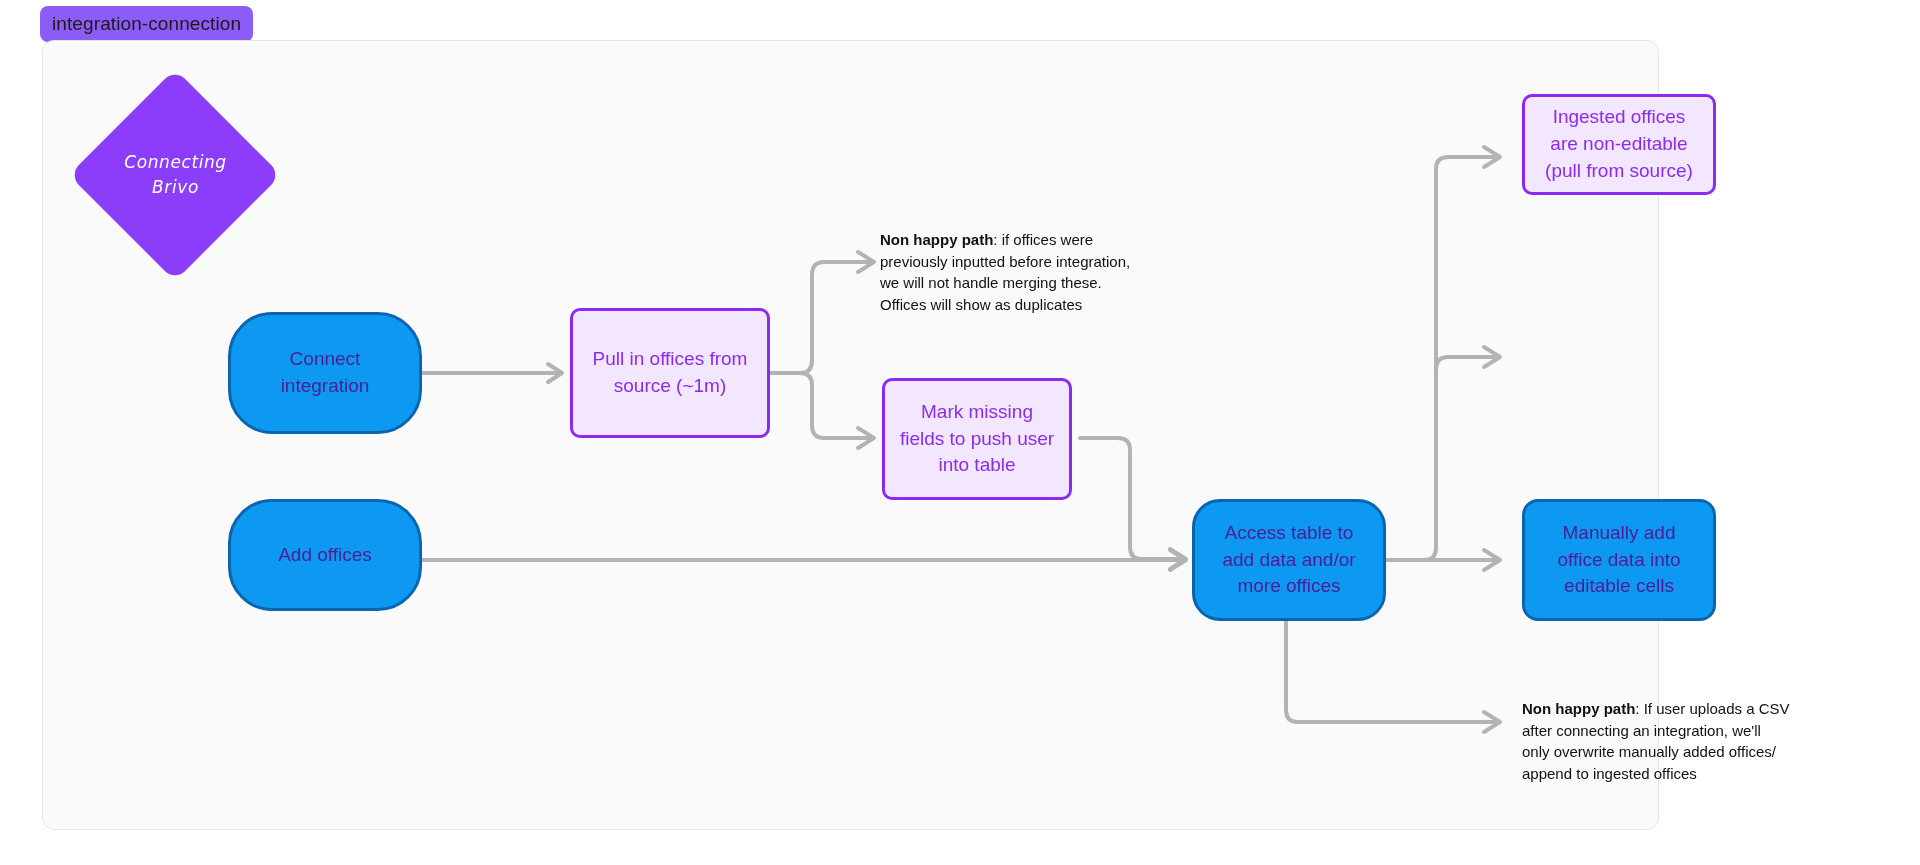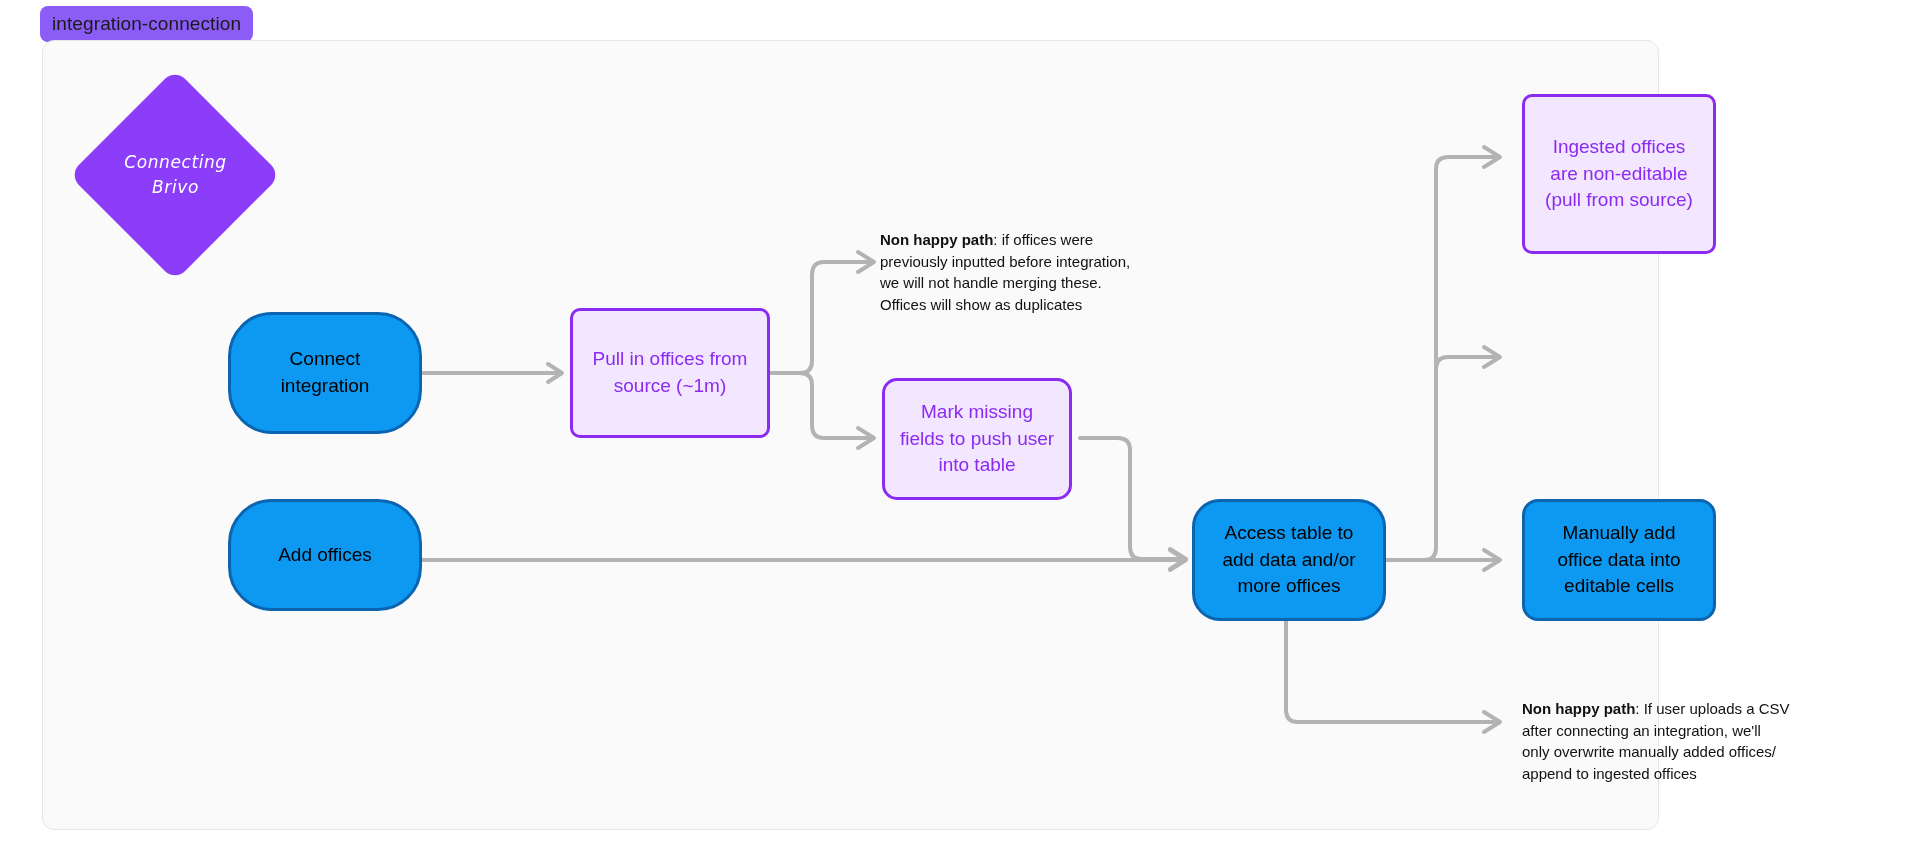--- a/index.html
+++ b/index.html
@@ -39,21 +39,21 @@
   
   .edges{position:absolute;left:0;top:0;width:1920px;height:865px;pointer-events:none;}
 
   
   .node{position:absolute;box-sizing:border-box;display:flex;align-items:center;justify-content:center;text-align:center;}
 
   .node-blue{
     background:#0d99f2;
     border:3px solid #0b64b0;
     border-radius:44px;
-    color:#000000;
+    color:#4c1d95;
     font-size:19px;
     line-height:1.42;
     padding:6px 14px;
   }
   .node-purple{
     background:#f3e6ff;
     border:3px solid #8b2bf2;
     border-radius:10px;
     color:#8b2bf2;
     font-size:19px;
@@ -143,33 +143,33 @@
 
   <div class="node node-blue" style="left:228px;top:499px;width:194px;height:112px;">
     <span>Add offices</span>
   </div>
 
   <div class="node node-purple" style="left:570px;top:308px;width:200px;height:130px;border-radius:10px;">
     <span>Pull in offices from
 source (~1m)</span>
   </div>
 
-  <div class="node node-purple" style="left:882px;top:378px;width:190px;height:122px;border-radius:15px;">
+  <div class="node node-purple" style="left:882px;top:378px;width:190px;height:122px;">
     <span>Mark missing
 fields to push user
 into table</span>
   </div>
 
   <div class="node node-blue" style="left:1192px;top:499px;width:194px;height:122px;border-radius:28px;">
     <span>Access table to
 add data and/or
 more offices</span>
   </div>
 
-  <div class="node node-purple" style="left:1522px;top:94px;width:194px;height:160px;">
+  <div class="node node-purple" style="left:1522px;top:94px;width:194px;height:101px;">
     <span>Ingested offices
 are non-editable
 (pull from source)</span>
   </div>
 
 
   <div class="node node-blue" style="left:1522px;top:499px;width:194px;height:122px;border-radius:16px;">
     <span>Manually add
 office data into
 editable cells</span>

